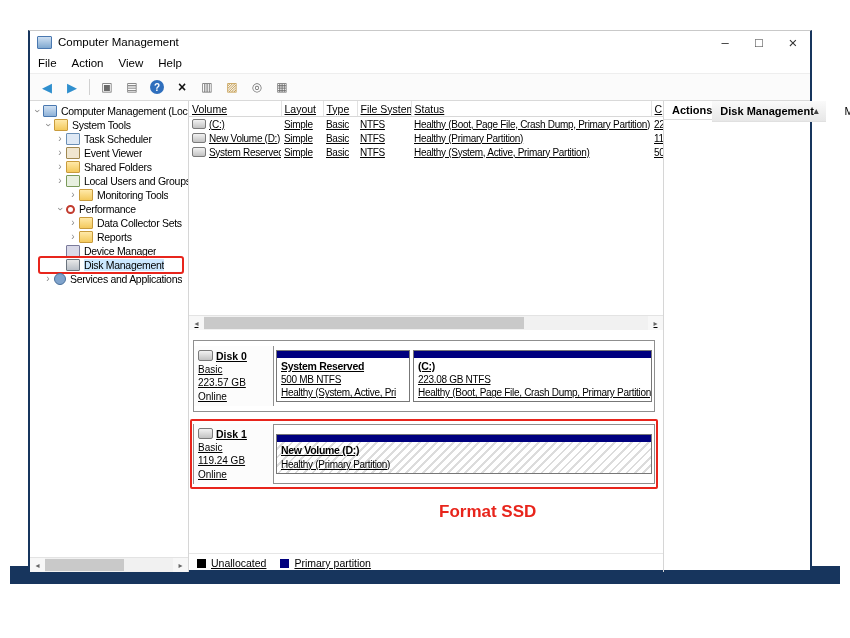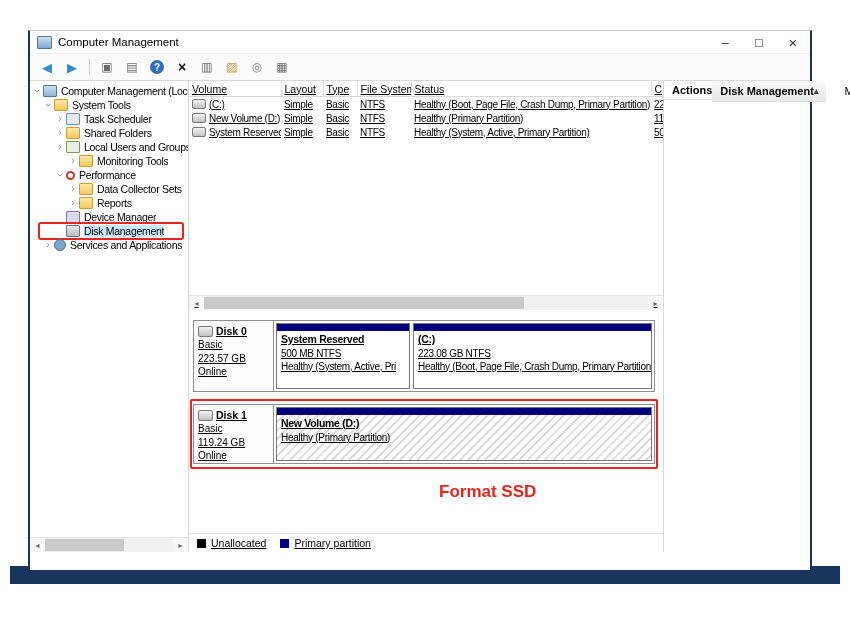--- a/index.html
+++ b/index.html
@@ -60,21 +60,21 @@
   .sb-thumb{background:#c9c9c9;margin:1px 0;}
   
   .listwrap{height:214px;overflow:hidden;}
   table{border-collapse:collapse;width:100%;table-layout:fixed;font-size:10px;}
   th{font-weight:normal;text-align:left;border-right:1px solid #e2e2e2;border-bottom:1px solid #d8d8d8;padding:1px 3px;height:13px;font-size:10.5px;white-space:nowrap;overflow:hidden;}
   td{padding:0 3px;height:14px;white-space:nowrap;overflow:hidden;letter-spacing:-0.3px;}
   .vcell{display:flex;align-items:center;}
   .vico{width:12px;height:8px;border:1px solid #7a7a7a;border-radius:2px;background:linear-gradient(#f2f2f2,#c2c2c2);flex:none;margin-right:3px;}
   
   .graphic{flex:1;position:relative;padding:10px 8px 0 4px;overflow:hidden;}
-  .diskrow{display:flex;border:1px solid #8f8f8f;background:#fff;}
+  .diskrow{display:flex;border:1px solid #8f8f8f;background:#fff;align-items:center;}
   .d0{height:70px;}
   .d1{height:58px;}
   .dinfo{width:80px;border-right:1px solid #8f8f8f;padding:3px 4px;background:#fcfcfc;font-size:10px;line-height:1.35;flex:none;box-sizing:border-box;}
   .dname{font-weight:bold;font-size:10.5px;display:flex;align-items:center;gap:3px;}
   .dico{width:13px;height:9px;border:1px solid #7a7a7a;border-radius:2px;background:linear-gradient(#f2f2f2,#c2c2c2);flex:none;}
   .dvols{flex:1;display:flex;gap:3px;padding:2px;min-width:0;}
   .vol{border:1px solid #777;display:flex;flex-direction:column;min-width:0;}
   .vol.sr{width:132px;flex:none;}
   .vol.grow{flex:1;}
   .strip{height:7px;background:var(--navy,#00007f);flex:none;}
@@ -107,20 +107,26 @@
   <div class="titlebar">
     <span class="appicon"></span>
     <span>Computer Management</span>
     <div class="wctrls">
       <span class="wc">–</span>
       <span class="wc">□</span>
       <span class="wc close">×</span>
     </div>
   </div>
 
+  <div class="menubar">
+    <span>File</span>
+    <span>Action</span>
+    <span>View</span>
+    <span>Help</span>
+  </div>
 
   <div class="toolbar">
     <span class="tb arrow">◀</span>
     <span class="tb arrow">▶</span>
     <span class="tsep"></span>
     <span class="tb">▣</span>
     <span class="tb">▤</span>
     <span class="tb help">
         <span>?</span>
       </span>
@@ -142,20 +148,25 @@
           </div>
         <div class="trow lvl1">
             <span class="exp down"></span>
             <span class="ti i-folder"></span>
             <span class="tlabel">System Tools</span>
           </div>
         <div class="trow lvl2">
             <span class="exp"></span>
             <span class="ti i-sched"></span>
             <span class="tlabel">Task Scheduler</span>
+          </div>
+        <div class="trow lvl2">
+            <span class="exp"></span>
+            <span class="ti i-event"></span>
+            <span class="tlabel">Event Viewer</span>
           </div>
         <div class="trow lvl2">
             <span class="exp"></span>
             <span class="ti i-folder"></span>
             <span class="tlabel">Shared Folders</span>
           </div>
         <div class="trow lvl2">
             <span class="exp"></span>
             <span class="ti i-users"></span>
             <span class="tlabel">Local Users and Groups</span>

